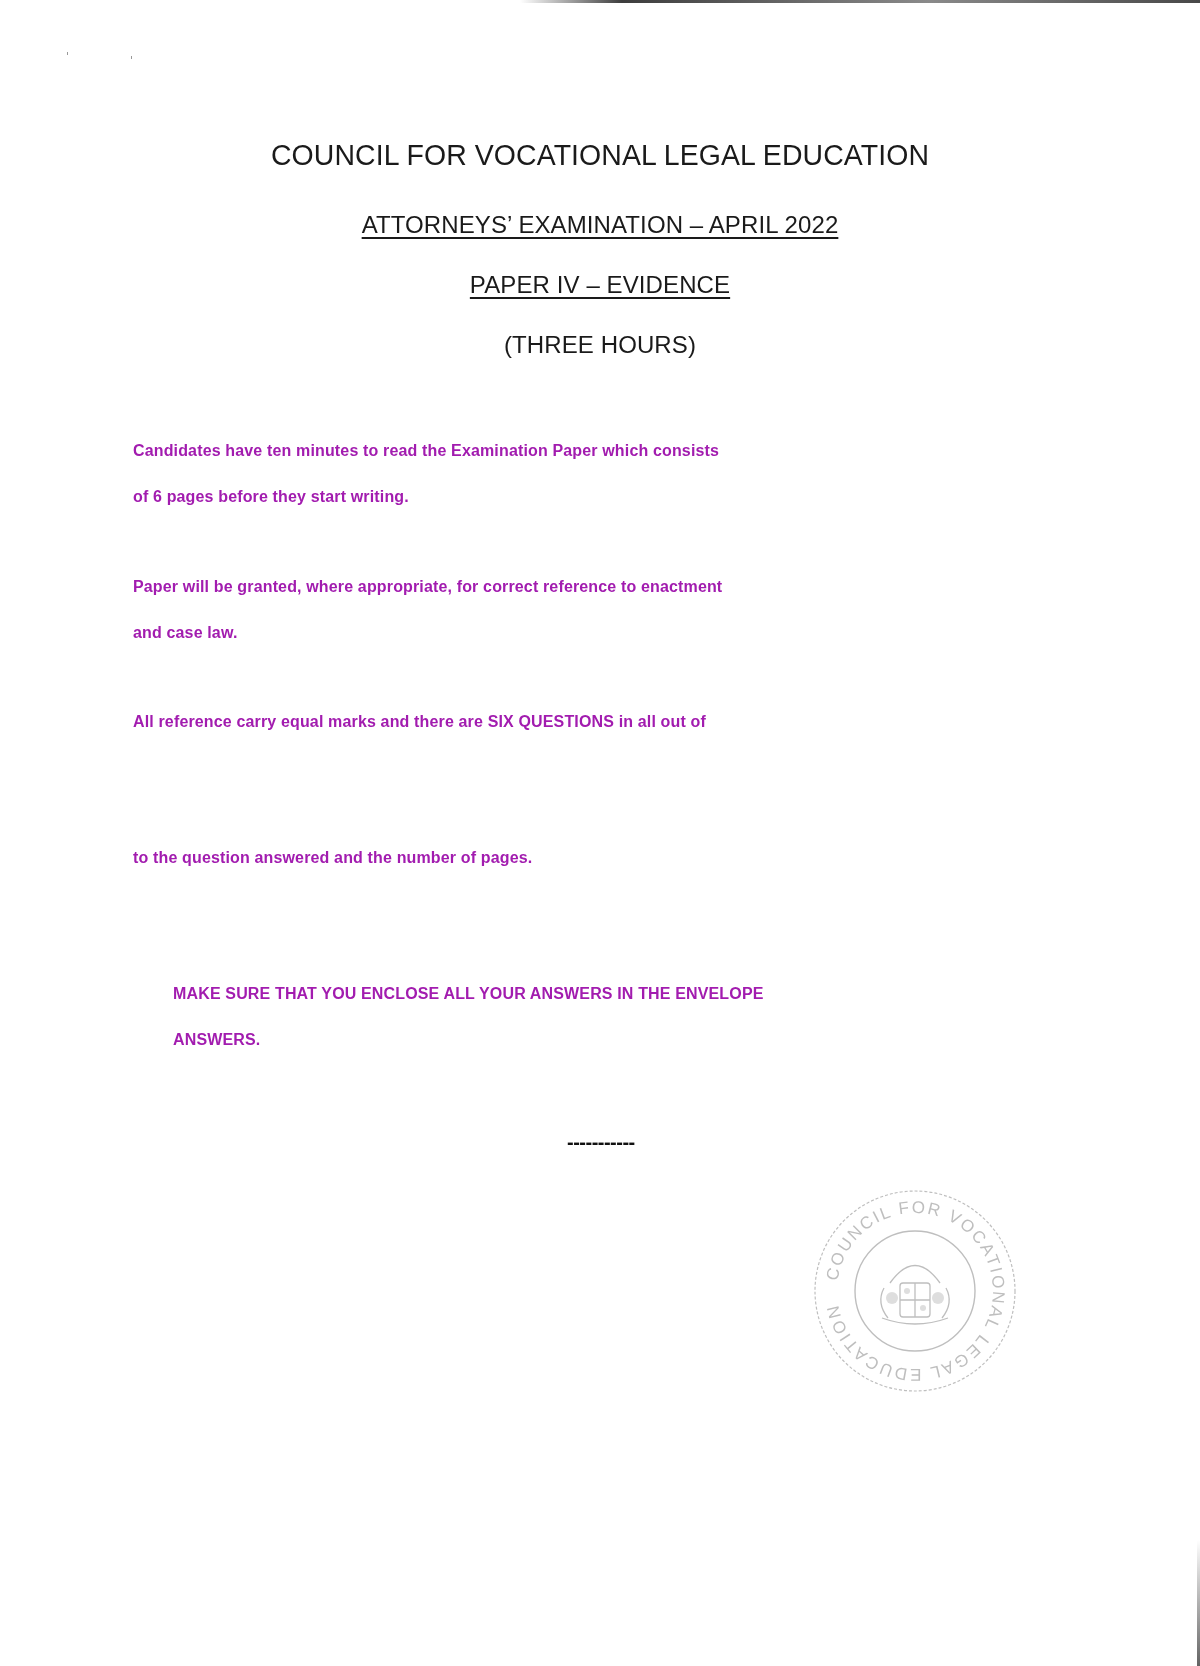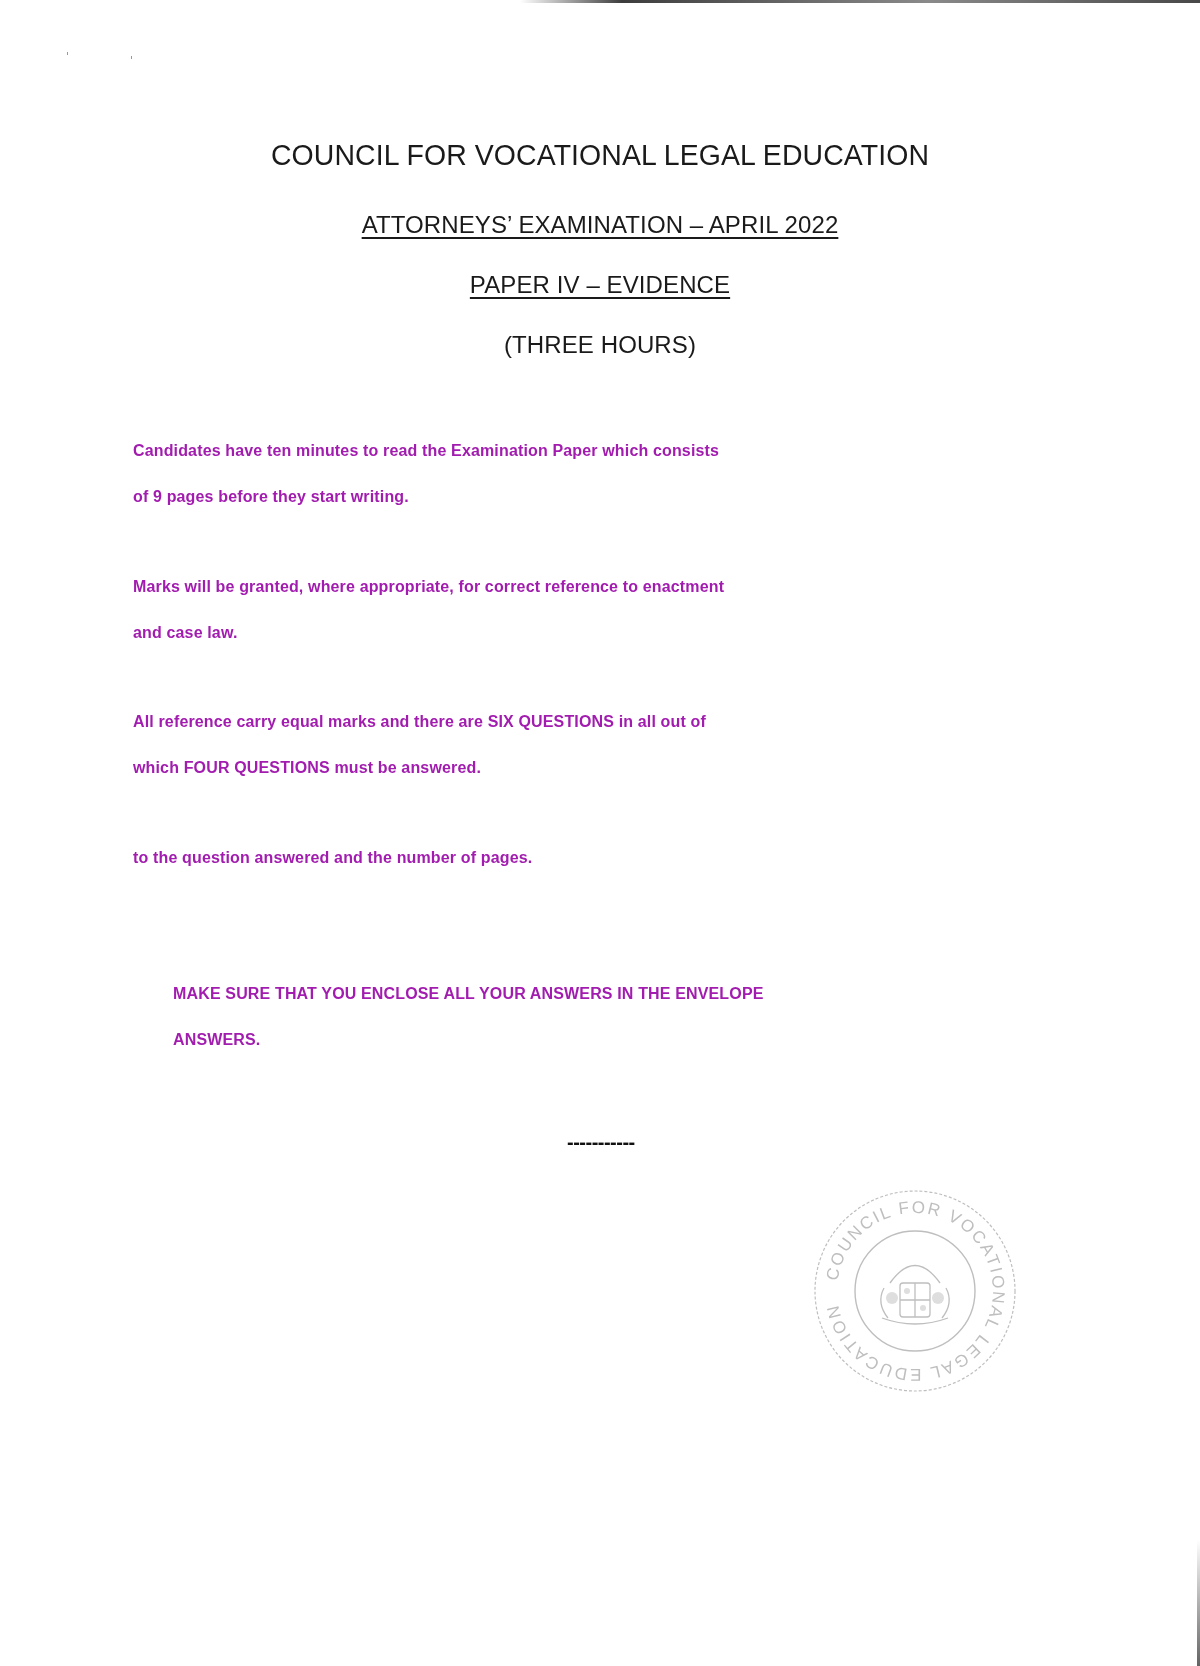--- a/index.html
+++ b/index.html
@@ -53,29 +53,28 @@
 <div class="speck" style="left:67px;top:52px;"></div>
 <div class="speck" style="left:131px;top:56px;"></div>
 
 <div class="heading title">COUNCIL FOR VOCATIONAL LEGAL EDUCATION</div>
 <div class="heading h2"><span class="u">ATTORNEYS’ EXAMINATION – APRIL 2022</span></div>
 <div class="heading h3"><span class="u">PAPER IV – EVIDENCE</span></div>
 <div class="heading h4">(THREE HOURS)</div>
 
 <div class="para p1">
   <span>Candidates have ten minutes to read the Examination Paper which consists</span>
-  <span>of 9 pages before they start writing.</span>
+  <span>of 6 pages before they start writing.</span>
 </div>
 <div class="para p2">
-  <span>Marks will be granted, where appropriate, for correct reference to enactment</span>
+  <span>Paper will be granted, where appropriate, for correct reference to enactment</span>
   <span>and case law.</span>
 </div>
 <div class="para p3">
   <span>All reference carry equal marks and there are SIX QUESTIONS in all out of</span>
-  <span>which FOUR QUESTIONS must be answered.</span>
 </div>
 <div class="para p4">
   <span>to the question answered and the number of pages.</span>
 </div>
 <div class="para p5">
   <span>MAKE SURE THAT YOU ENCLOSE ALL YOUR ANSWERS IN THE ENVELOPE</span>
   <span>ANSWERS.</span>
 </div>
 
 <div class="sep">-----------</div>

